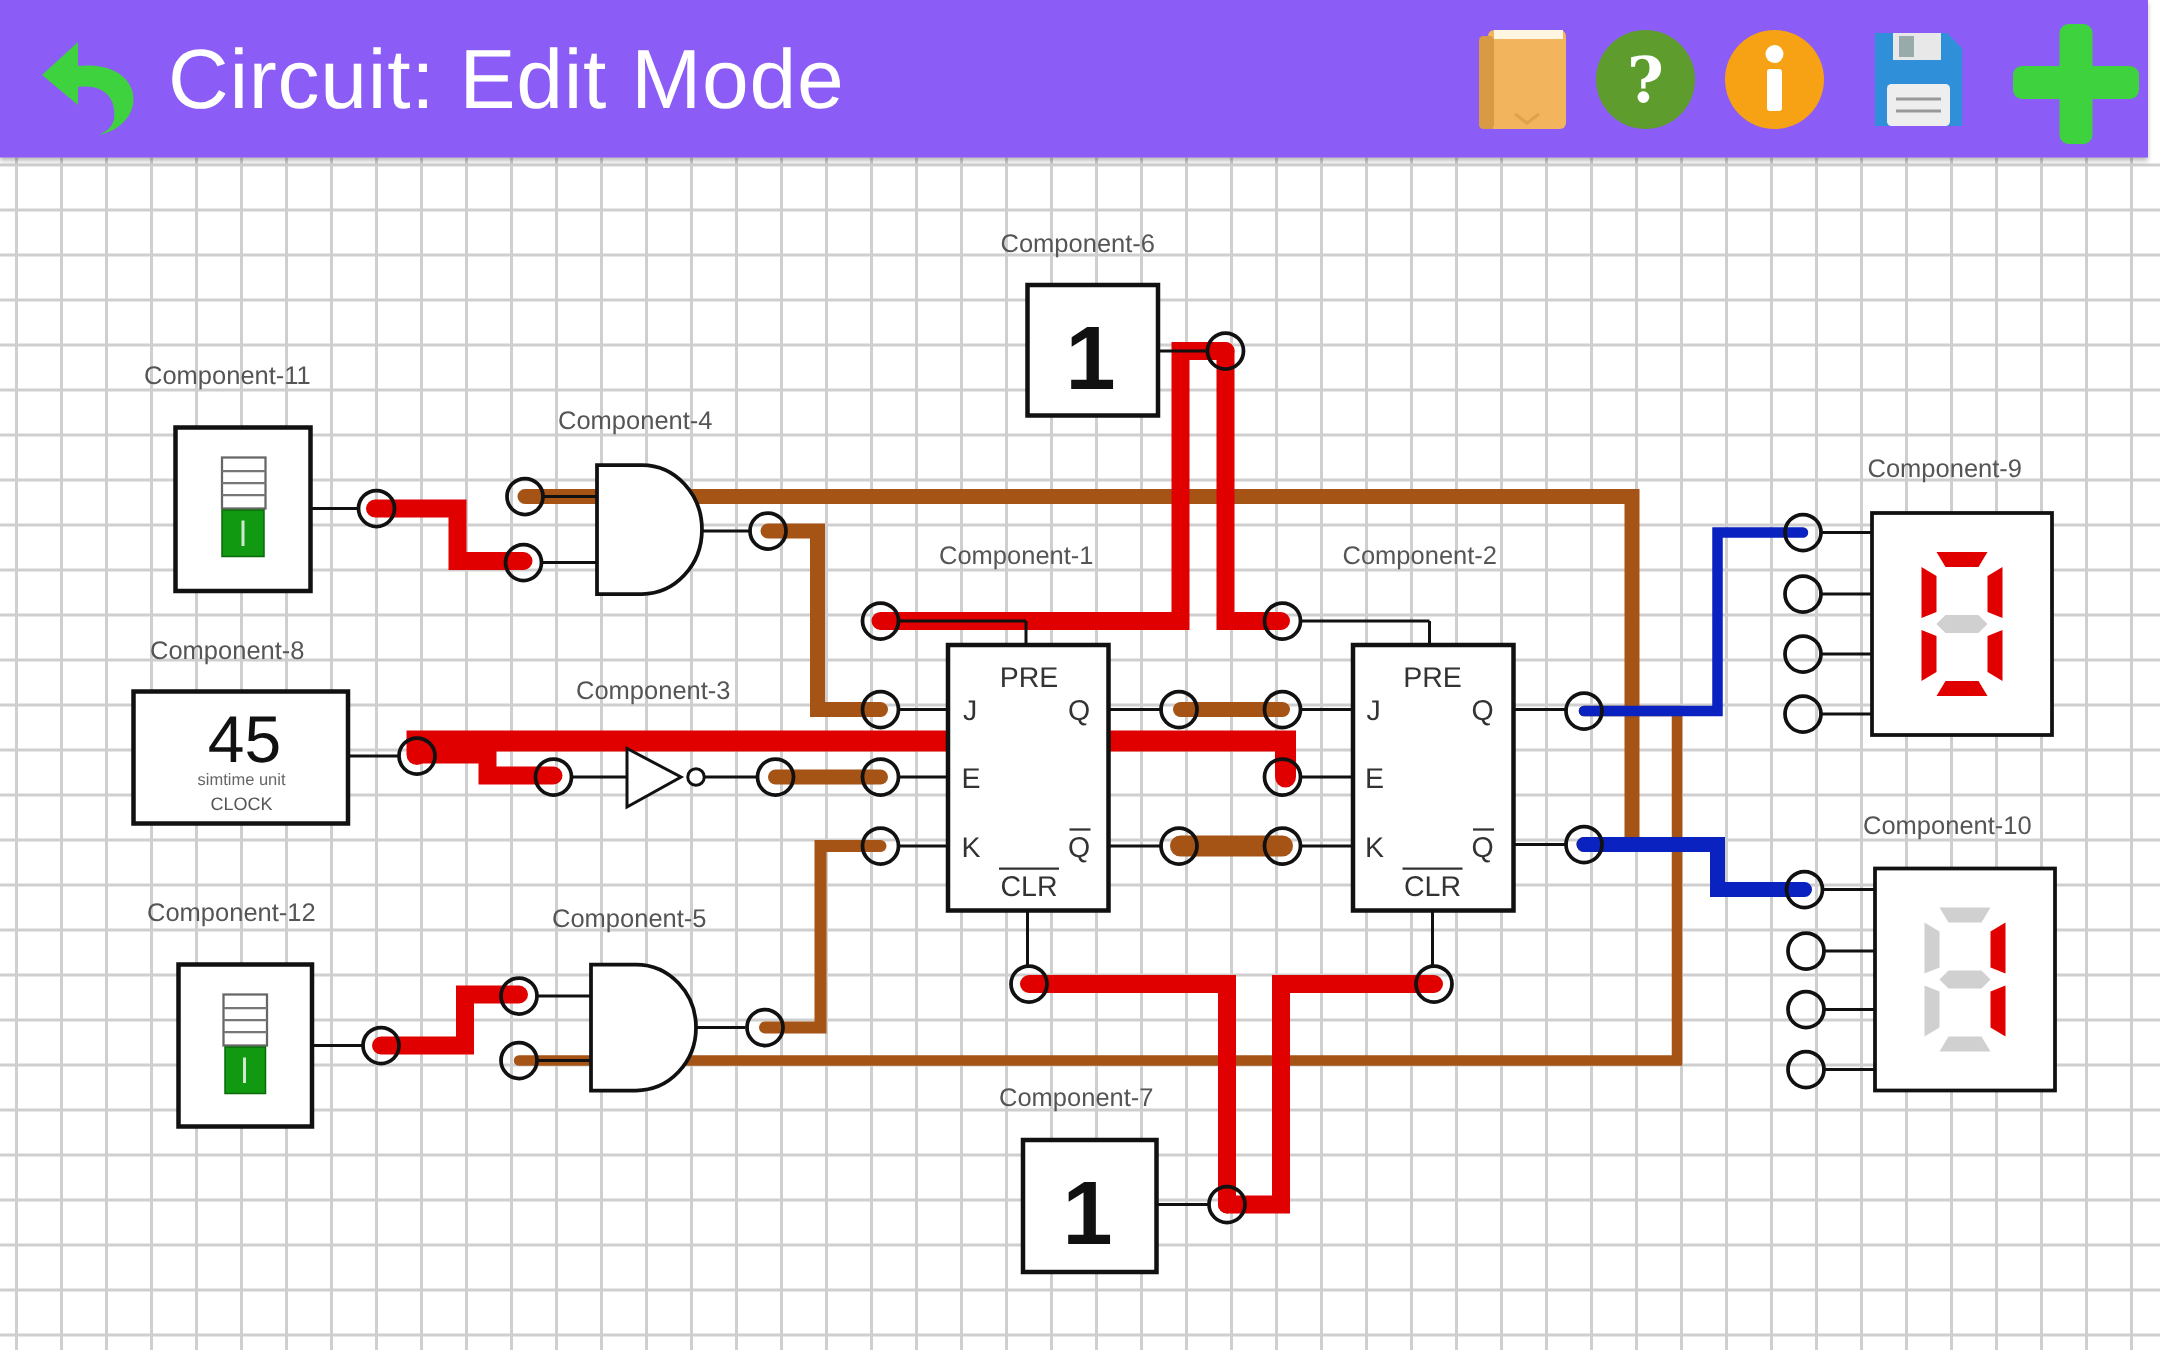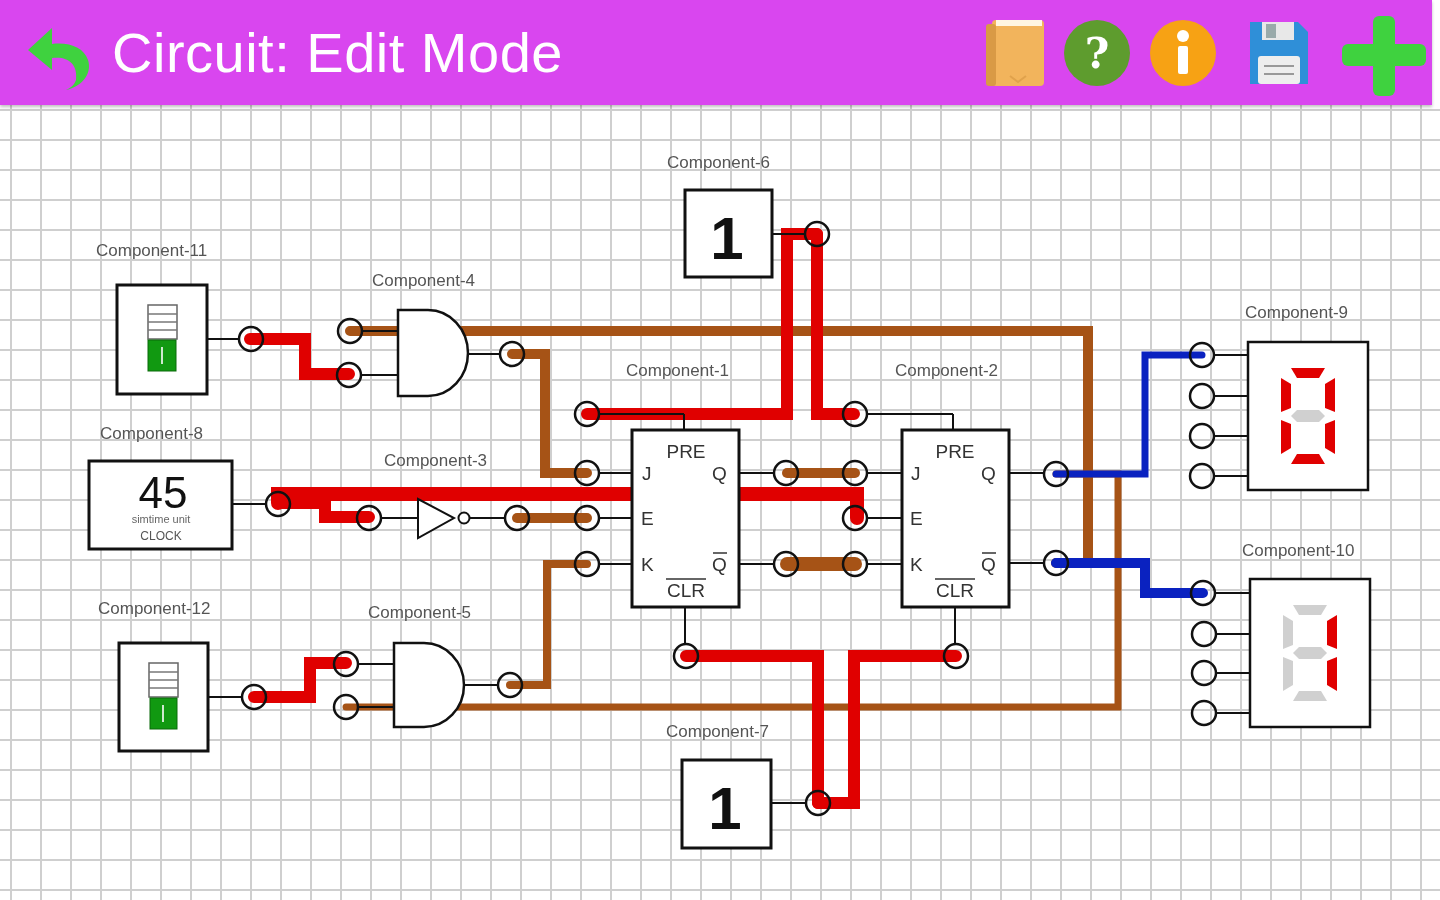--- a/index.html
+++ b/index.html
@@ -3,21 +3,21 @@
 <meta charset="utf-8">
 <style>
   html, body { margin: 0; padding: 0; }
   body {
     width: 1440px; height: 900px; overflow: hidden; position: relative;
     font-family: "Liberation Sans", sans-serif;
     background: #ffffff;
   }
   .appbar {
     position: absolute; left: 0; top: 0; width: 1432px; height: 105px;
-    background: #d946ef;
+    background: #8b5cf6;
     box-shadow: 0 2px 3px rgba(0,0,0,0.25);
     z-index: 5;
   }
   .back-btn { position: absolute; left: 22px; top: 20px; width: 72px; height: 70px; cursor: pointer; }
   .title {
     position: absolute; left: 112px; top: 20px;
     color: #ffffff; font-size: 56px; line-height: 66px;
     font-family: "Liberation Sans", sans-serif;
     letter-spacing: 0.5px;
   }

